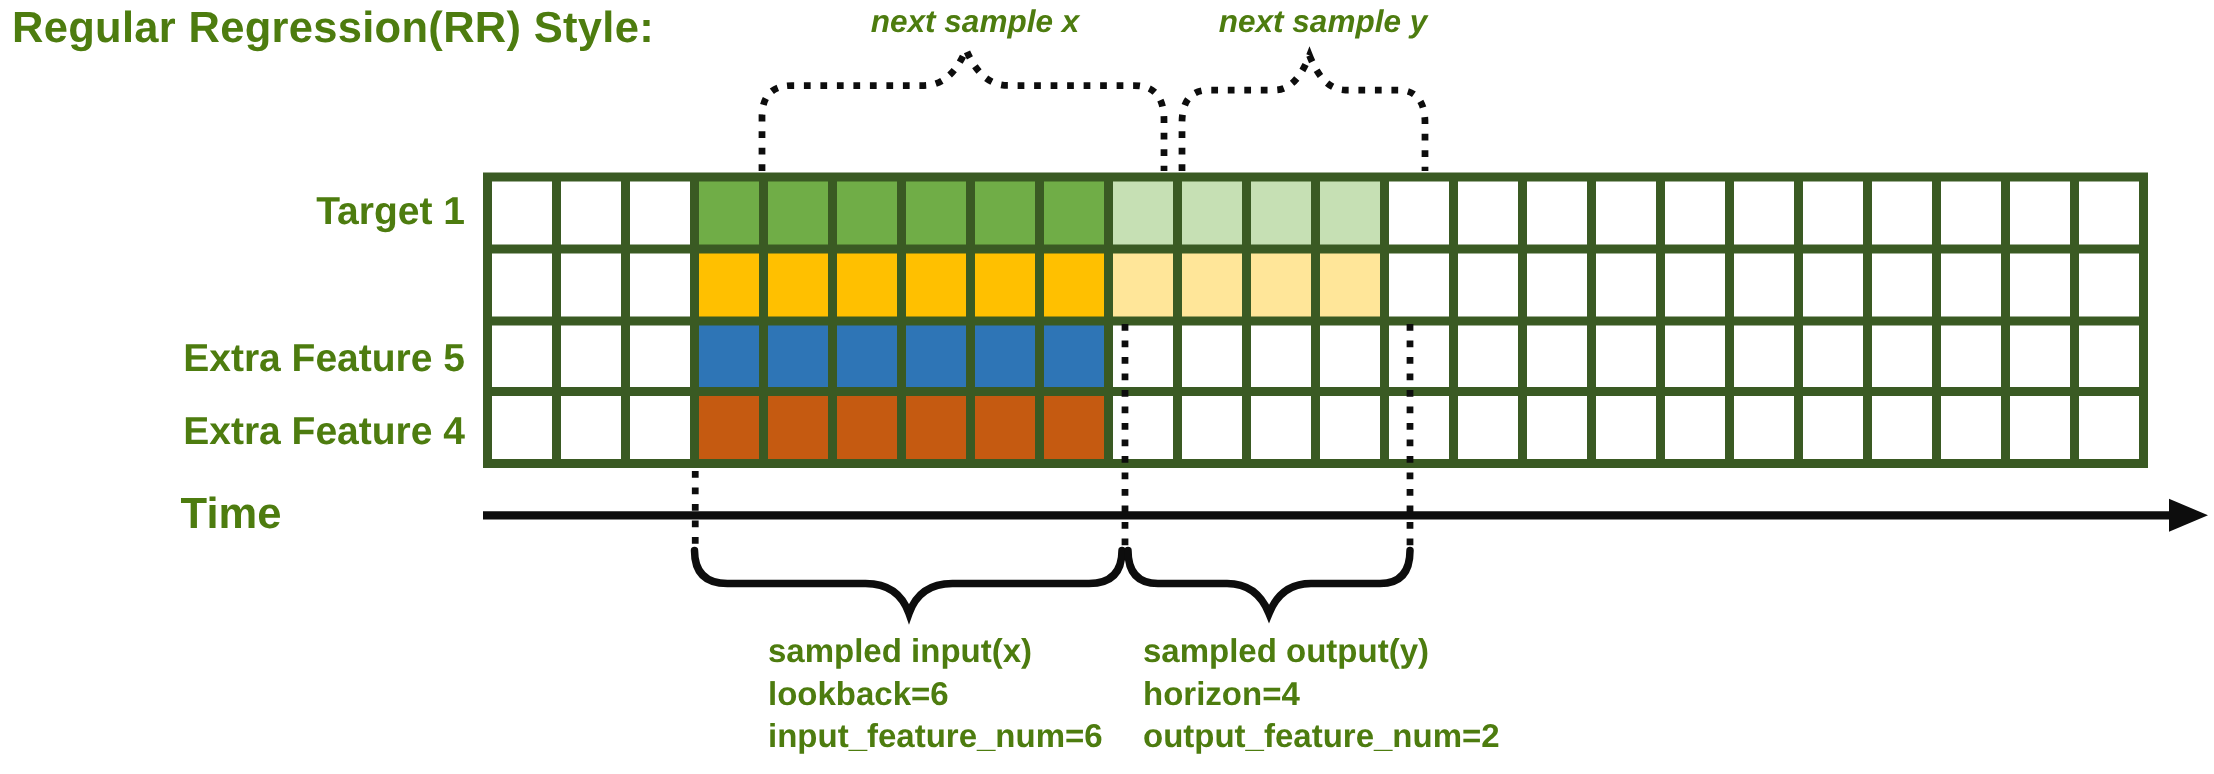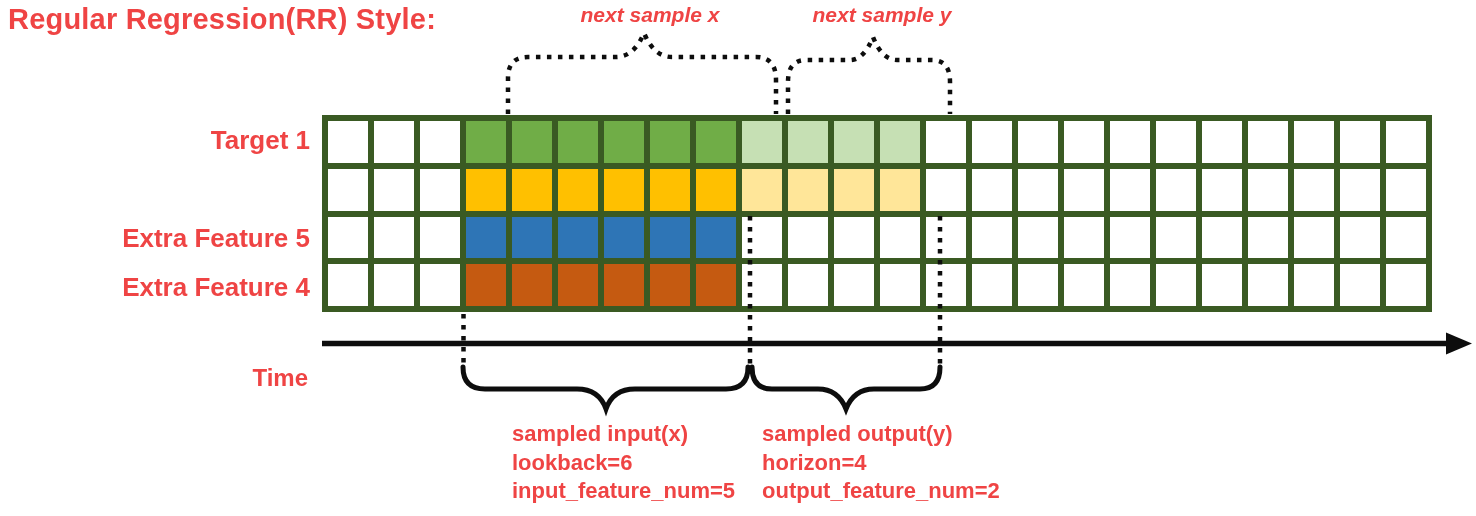--- a/index.html
+++ b/index.html
@@ -1,21 +1,21 @@
 <!DOCTYPE html>
 <html><head>
 <meta charset="utf-8">
 <style>
   html,body{margin:0;padding:0;background:#ffffff;}
   .canvas{
     position:relative;
     width:1476px;height:516px;
     background:#ffffff;
     font-family:"Liberation Sans", sans-serif;
-    color:#ef4444;
+    color:#4d7c0f;
     overflow:hidden;
   }
   .title{
     position:absolute;left:8px;top:3px;
     font-size:29px;font-weight:700;letter-spacing:0.2px;
   }
   .next-label{
     position:absolute;top:3px;transform:translateX(-50%);
     font-size:21px;font-style:italic;font-weight:600;white-space:nowrap;
   }
@@ -28,22 +28,22 @@
   .row-label.r0{top:123px;}
   .row-label.r1{top:172px;}
   .row-label.r2{top:221px;}
   .row-label.r3{top:270px;}
   #grid{
     position:absolute;left:322px;top:115px;width:1110px;height:197px;
     box-sizing:border-box;display:grid;gap:6px;padding:6px;
   }
   #grid .cell{background:#ffffff;}
   .time-label{
-    position:absolute;left:0;top:327px;width:308px;text-align:right;
-    font-size:24px;font-weight:700;margin-top:37px;
+    position:absolute;left:0;top:327px;width:308px;text-align:center;
+    font-size:29px;font-weight:700;
   }
   .note{
     position:absolute;
     font-size:22px;font-weight:600;line-height:28.5px;white-space:nowrap;
   }
   .note-input{left:512px;top:420px;}
   .note-output{left:762px;top:420px;}
   svg.overlay{position:absolute;left:0;top:0;pointer-events:none;}
   .ann{fill:none;stroke:#0d0d0d;}
   .dotted{stroke-width:4.5;stroke-dasharray:4.5 6.5;}
@@ -178,21 +178,21 @@
 
     <path class="ann solid-brace" d="M463,367 Q463,389 485,389 H577 Q599,389 606,409 Q613,389 635,389 H726 Q748,389 748,367"></path>
     <path class="ann solid-brace" d="M752,367 Q752,389 772,389 H818 Q838,389 846,409 Q854,389 874,389 H920 Q940,389 940,367"></path>
   </svg>
 
   <div class="time-label">Time</div>
 
   <div class="note note-input">
     <div>sampled input(x)</div>
     <div>lookback=6</div>
-    <div>input_feature_num=5</div>
+    <div>input_feature_num=6</div>
   </div>
 
   <div class="note note-output">
     <div>sampled output(y)</div>
     <div>horizon=4</div>
     <div>output_feature_num=2</div>
   </div>
 
 </div>
 

